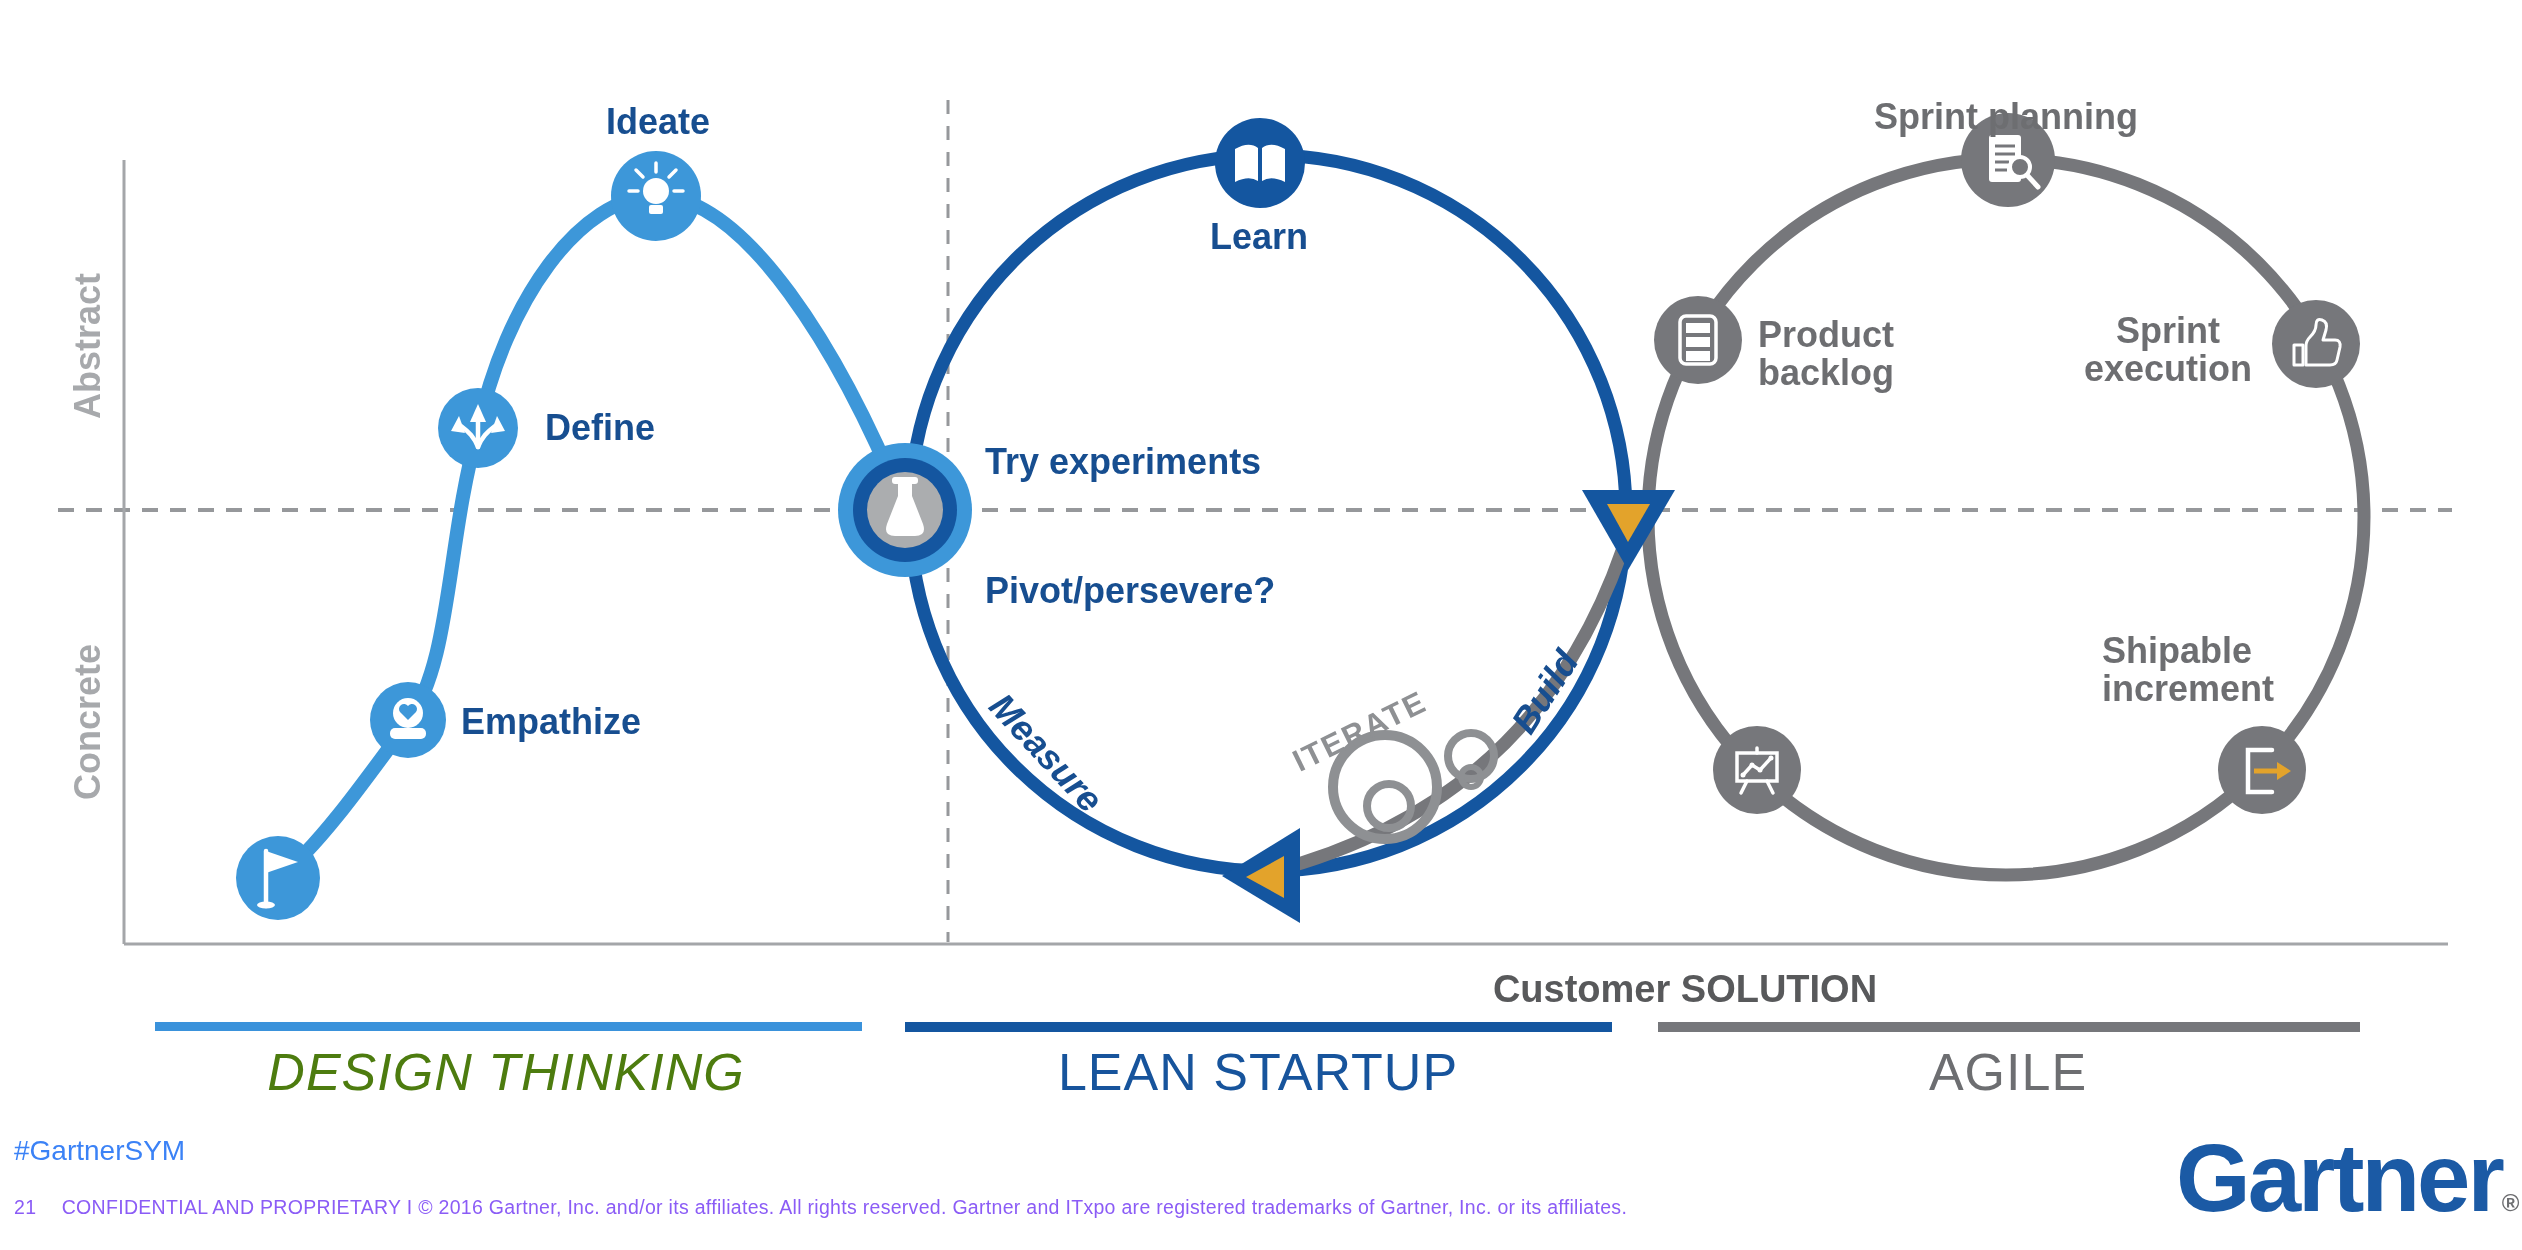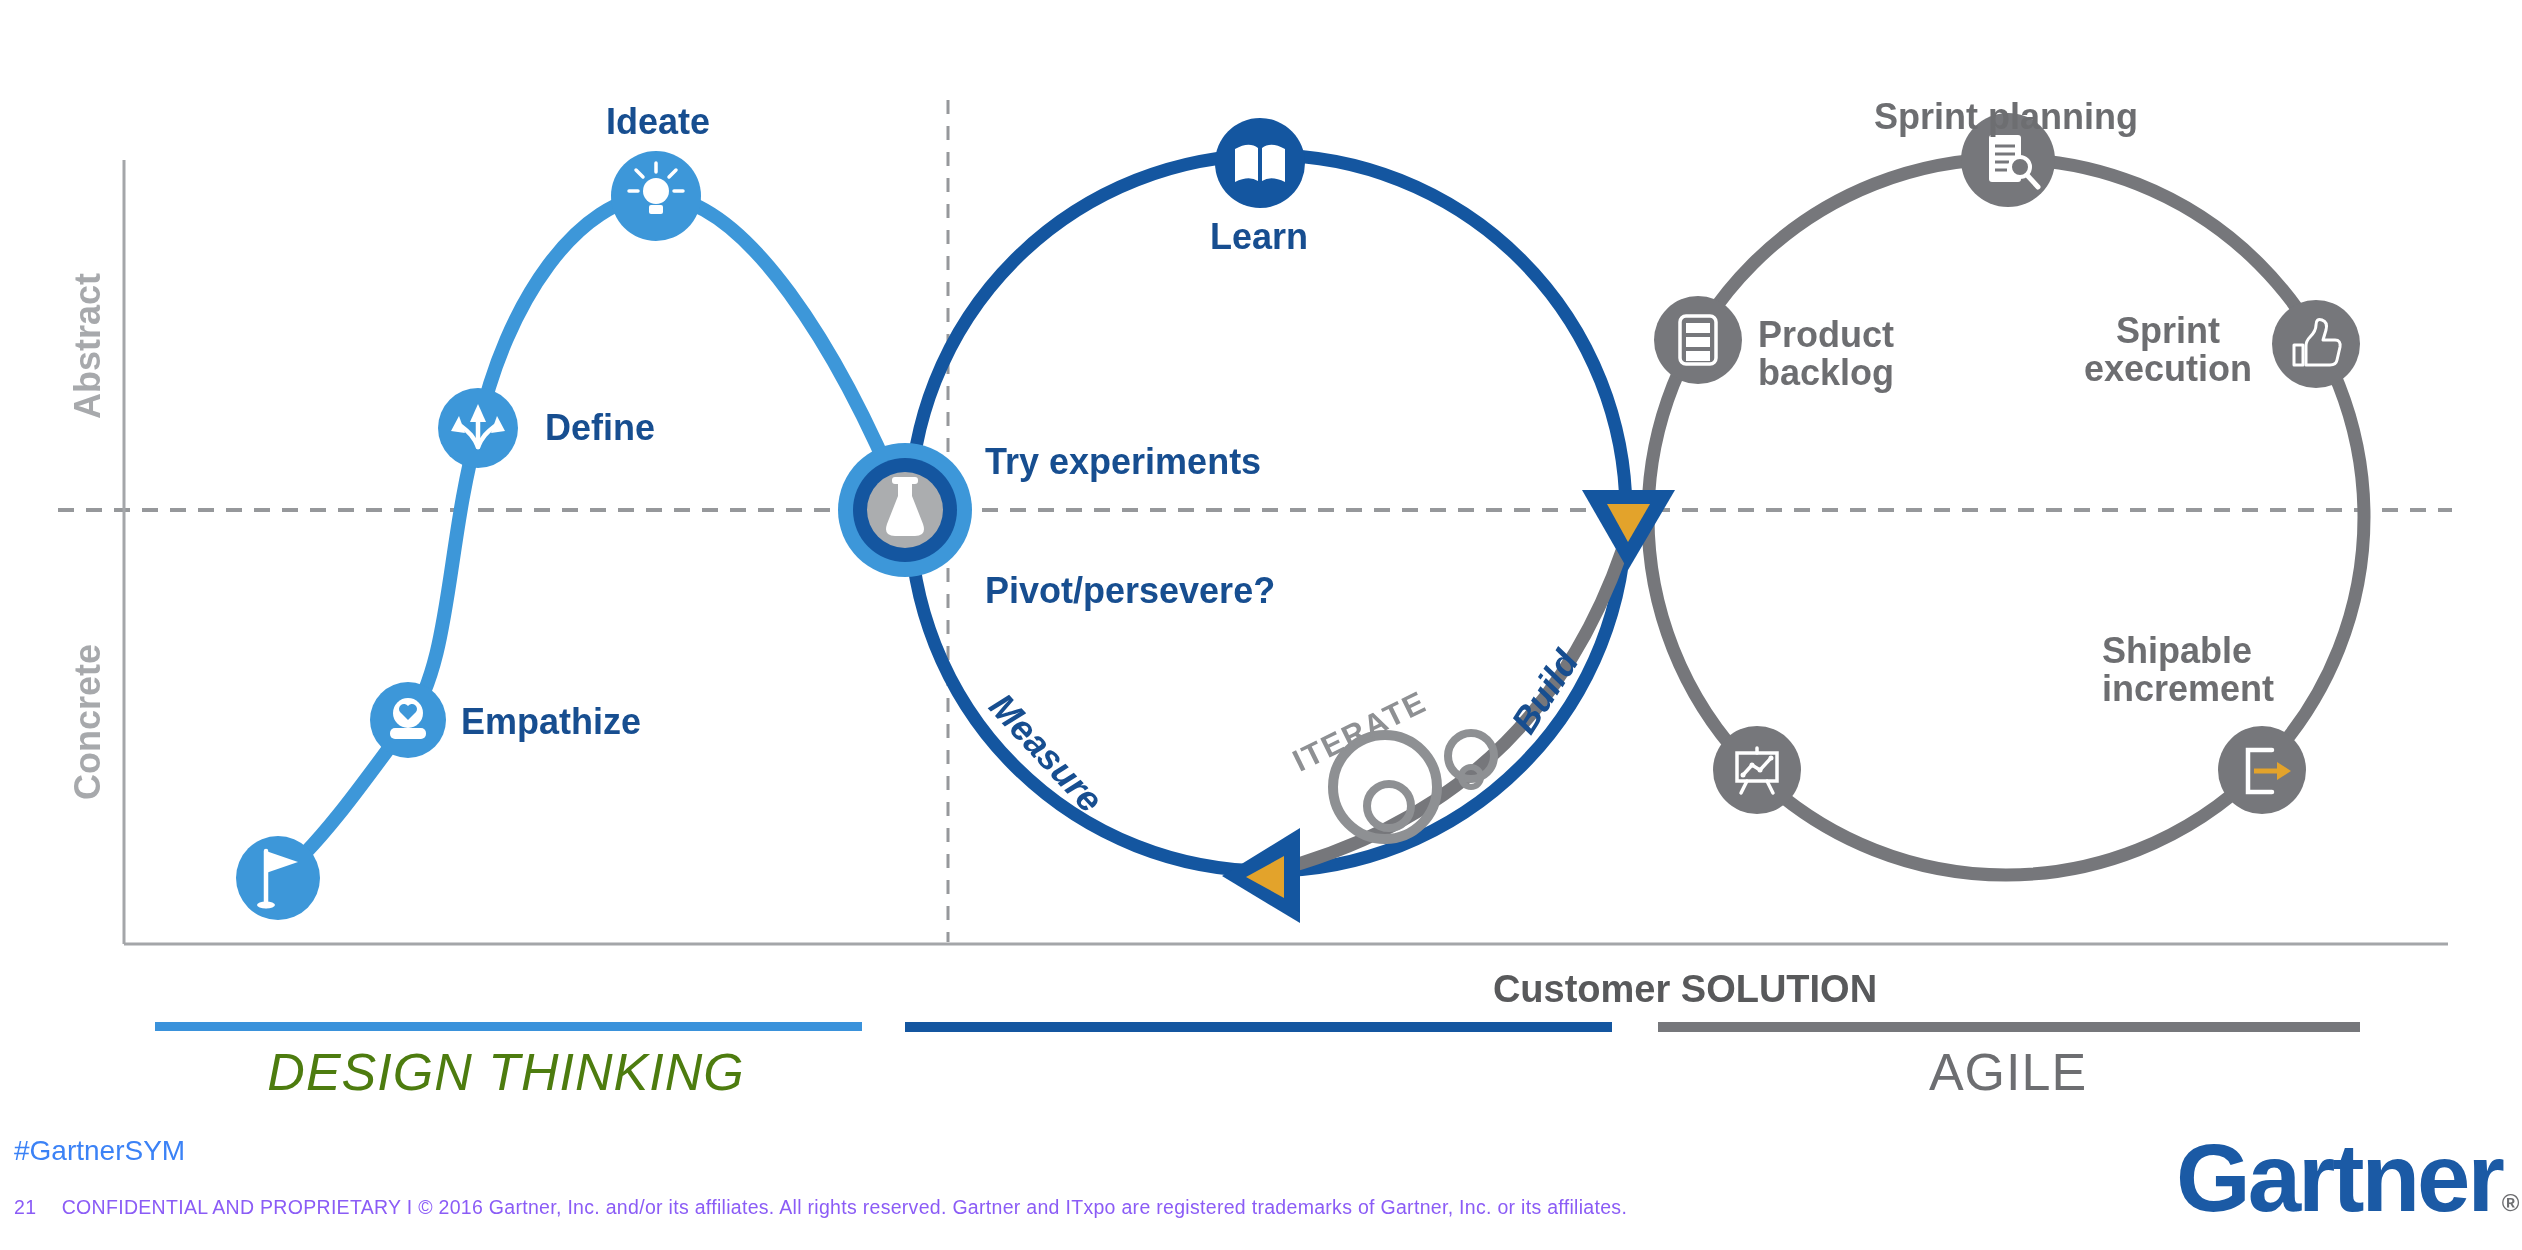--- a/index.html
+++ b/index.html
@@ -194,20 +194,21 @@
   <div class="lbl grayb t36 wrap" style="left:2068px;top:312px;width:200px;text-align:center;">Sprint execution</div>
   <div class="lbl grayb t36 wrap" style="left:2102px;top:632px;width:230px;">Shipable increment</div>
 
   <div class="lbl ctr t38" style="left:1685px;top:990px;color:#58595B;font-weight:bold;">Customer SOLUTION</div>
 
   <div class="bar" style="left:155px;top:1022px;width:707px;height:9px;background:#3A92DB;"></div>
   <div class="bar" style="left:905px;top:1022px;width:707px;height:10px;background:#1456A0;"></div>
   <div class="bar" style="left:1658px;top:1022px;width:702px;height:10px;background:#76777B;"></div>
 
   <div class="lbl ctr title" style="left:506px;top:1072px;color:#4d7c0f;font-style:italic;">DESIGN THINKING</div>
+  <div class="lbl ctr title" style="left:1258px;top:1072px;color:#17549C;">LEAN STARTUP</div>
   <div class="lbl ctr title" style="left:2008px;top:1072px;color:#6D6E71;">AGILE</div>
 
   <div class="lbl" style="left:14px;top:1136px;font-size:28px;font-weight:400;color:#3b82f6;">#GartnerSYM</div>
   <div class="lbl" style="left:14px;top:1197px;font-size:19.5px;color:#8b5cf6;letter-spacing:0.3px;">
     <span>21</span>
     <span style="display:inline-block;width:14px;"></span>
     <span>CONFIDENTIAL AND PROPRIETARY  I  © 2016 Gartner, Inc. and/or its affiliates. All rights reserved. Gartner and ITxpo are registered trademarks of Gartner, Inc. or its affiliates.</span>
   </div>
   <div class="lbl" style="left:2176px;top:1128px;color:#1B5AA5;font-weight:bold;font-size:96px;letter-spacing:-3px;">
     <span>Gartner</span><span style="font-size:24px;letter-spacing:0;color:#6D6E71;vertical-align:baseline;">®</span>

